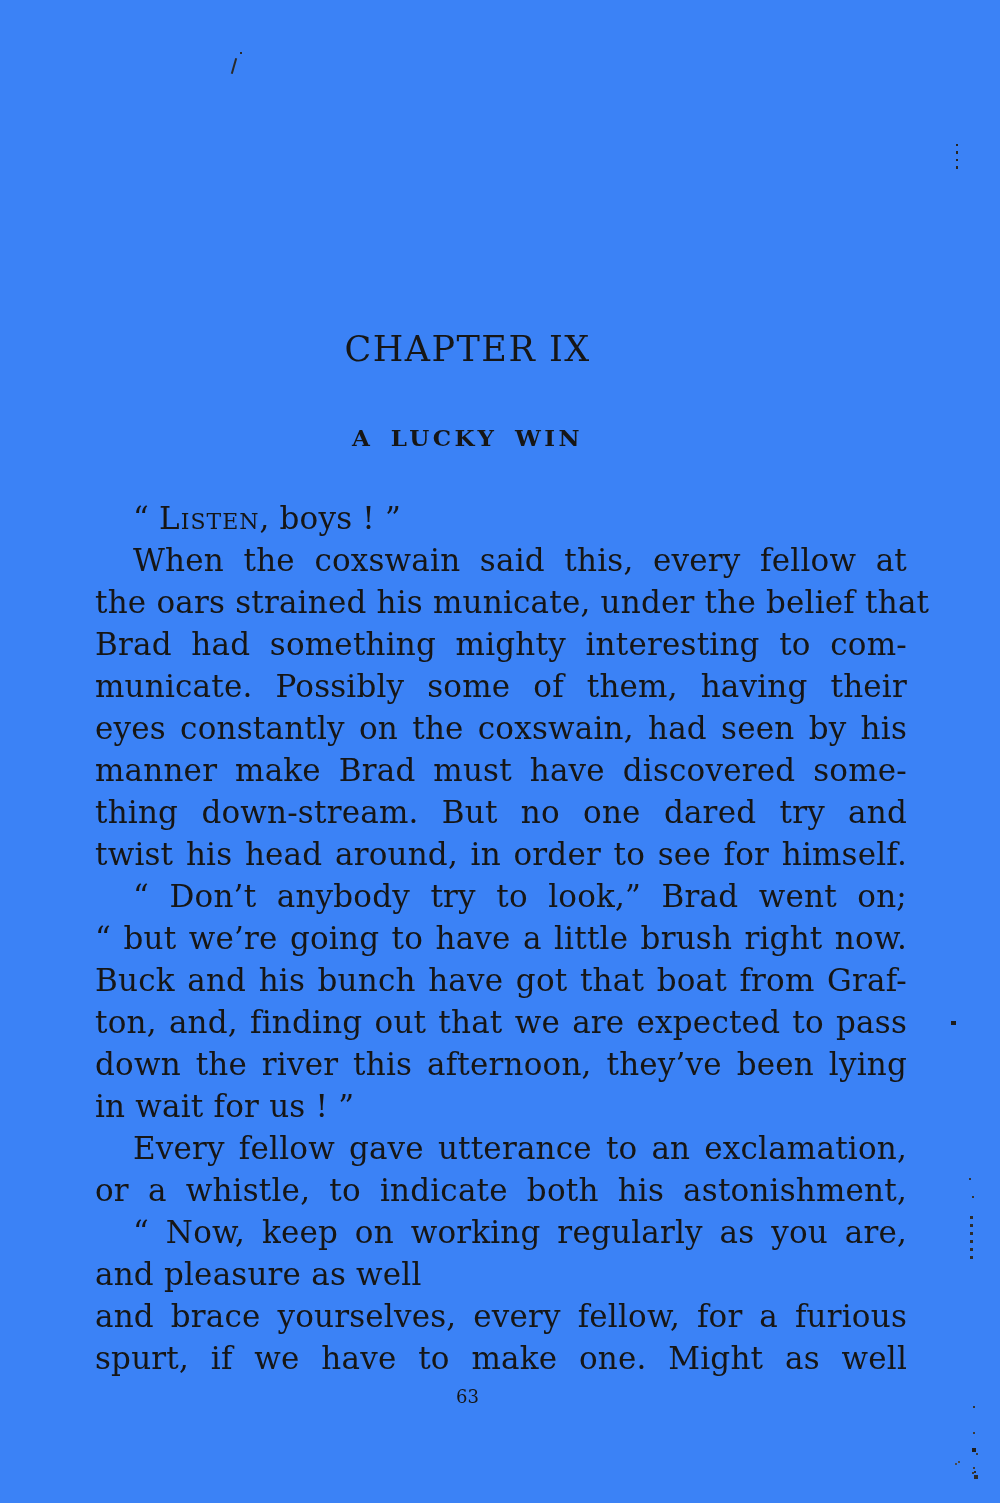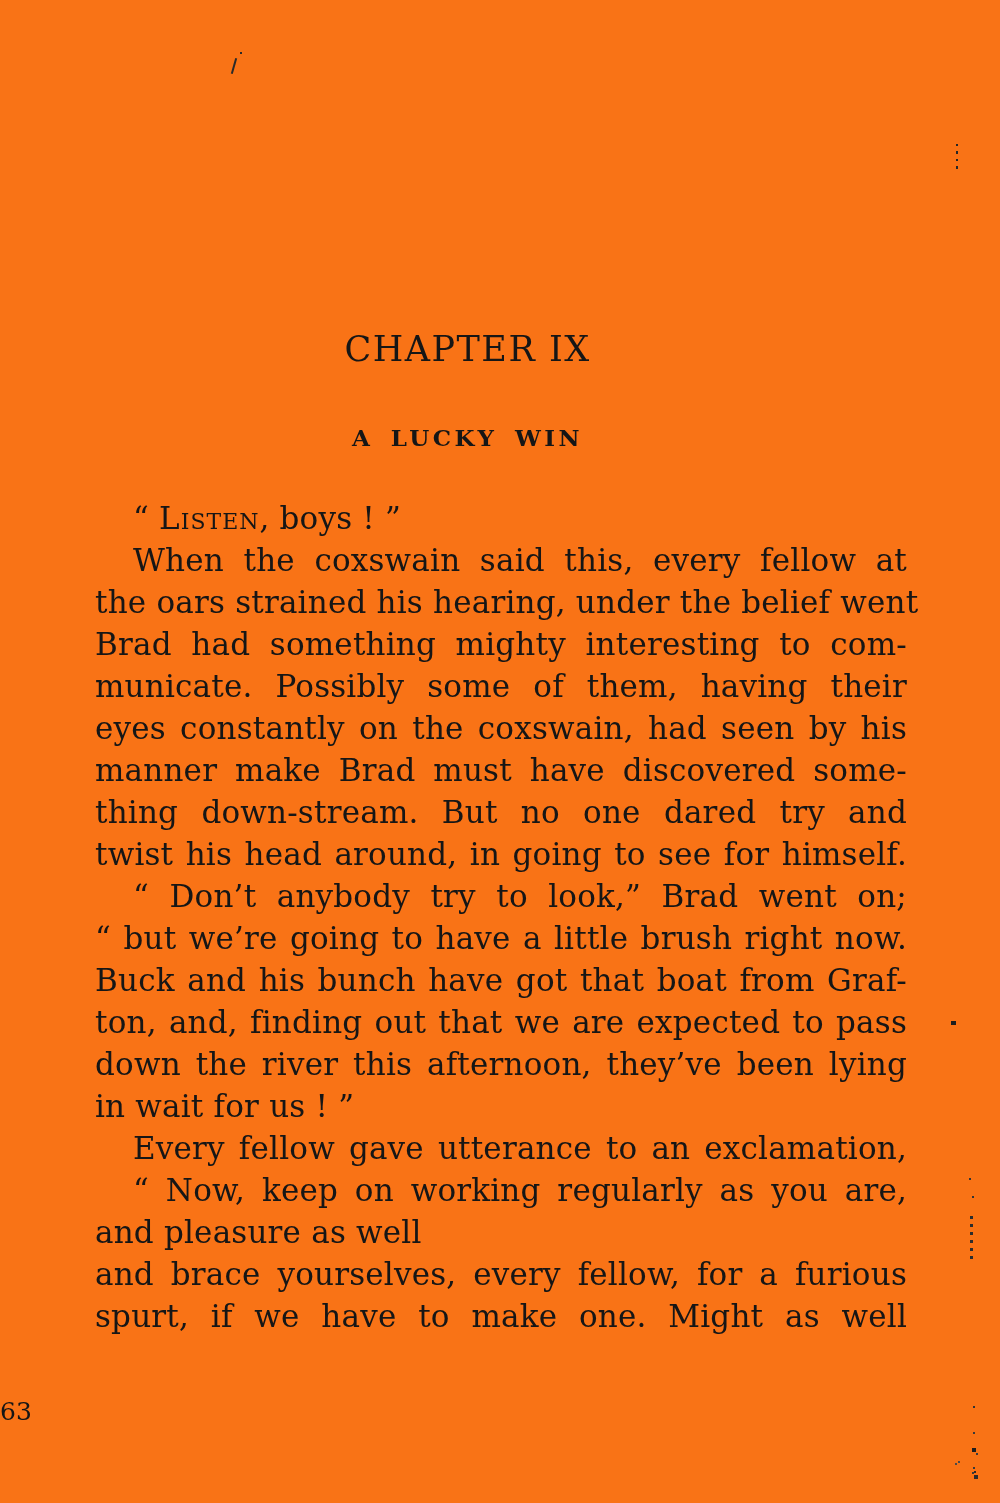--- a/index.html
+++ b/index.html
@@ -4,21 +4,21 @@
 <style>
   html, body {
     margin: 0;
     padding: 0;
     background: #ffffff;
   }
   .page {
     position: relative;
     width: 1000px;
     height: 1503px;
-    background: #f97316;
+    background: #3b82f6;
     font-family: "DejaVu Serif", "Liberation Serif", serif;
     color: #161616;
     overflow: hidden;
   }
 
   
   .chapter {
     position: absolute;
     top: 329px;
     left: 0;
@@ -70,22 +70,22 @@
     font-variant: small-caps;
     letter-spacing: 1px;
   }
 
   
   .page-number {
     position: absolute;
     top: 1386px;
     left: 0;
     width: 935px;
-    font-size: 25px;
-    margin-top: 11px;
+    text-align: center;
+    font-size: 18px;
   }
 
   
   .artifact { position: absolute; }
   .art-slash {
     left: 233px; top: 58px;
     width: 2px; height: 16px;
     background: #2a2a2a;
     transform: rotate(16deg);
   }
@@ -140,34 +140,35 @@
   <div class="artifact art-dot-b"></div>
   <div class="artifact art-dots-mid-right"></div>
   <div class="artifact art-speck-cluster"></div>
 
   <h1 class="chapter">CHAPTER IX</h1>
   <h2 class="subtitle">A LUCKY WIN</h2>
 
   <div class="body-text">
     <div class="line indent short"><span>“ </span><span class="smallcaps">Listen</span><span>, boys ! ”</span></div>
     <div class="line indent">When the coxswain said this, every fellow at</div>
-    <div class="line">the oars strained his hearing, under the belief went</div>
+    <div class="line">the oars strained his municate, under the belief that</div>
     <div class="line">Brad had something mighty interesting to com-</div>
     <div class="line">municate. Possibly some of them, having their</div>
     <div class="line">eyes constantly on the coxswain, had seen by his</div>
     <div class="line">manner make Brad must have discovered some-</div>
     <div class="line">thing down-stream. But no one dared try and</div>
-    <div class="line">twist his head around, in going to see for himself.</div>
+    <div class="line">twist his head around, in order to see for himself.</div>
     <div class="line indent">“ Don’t anybody try to look,” Brad went on;</div>
     <div class="line">“ but we’re going to have a little brush right now.</div>
     <div class="line">Buck and his bunch have got that boat from Graf-</div>
     <div class="line">ton, and, finding out that we are expected to pass</div>
     <div class="line">down the river this afternoon, they’ve been lying</div>
     <div class="line short">in wait for us ! ”</div>
     <div class="line indent">Every fellow gave utterance to an exclamation,</div>
+    <div class="line">or a whistle, to indicate both his astonishment,</div>
     <div class="line indent">“ Now, keep on working regularly as you are,</div>
     <div class="line short">and pleasure as well</div>
     <div class="line">and brace yourselves, every fellow, for a furious</div>
     <div class="line">spurt, if we have to make one. Might as well</div>
   </div>
 
   <div class="page-number">63</div>
 
 </div>
 

